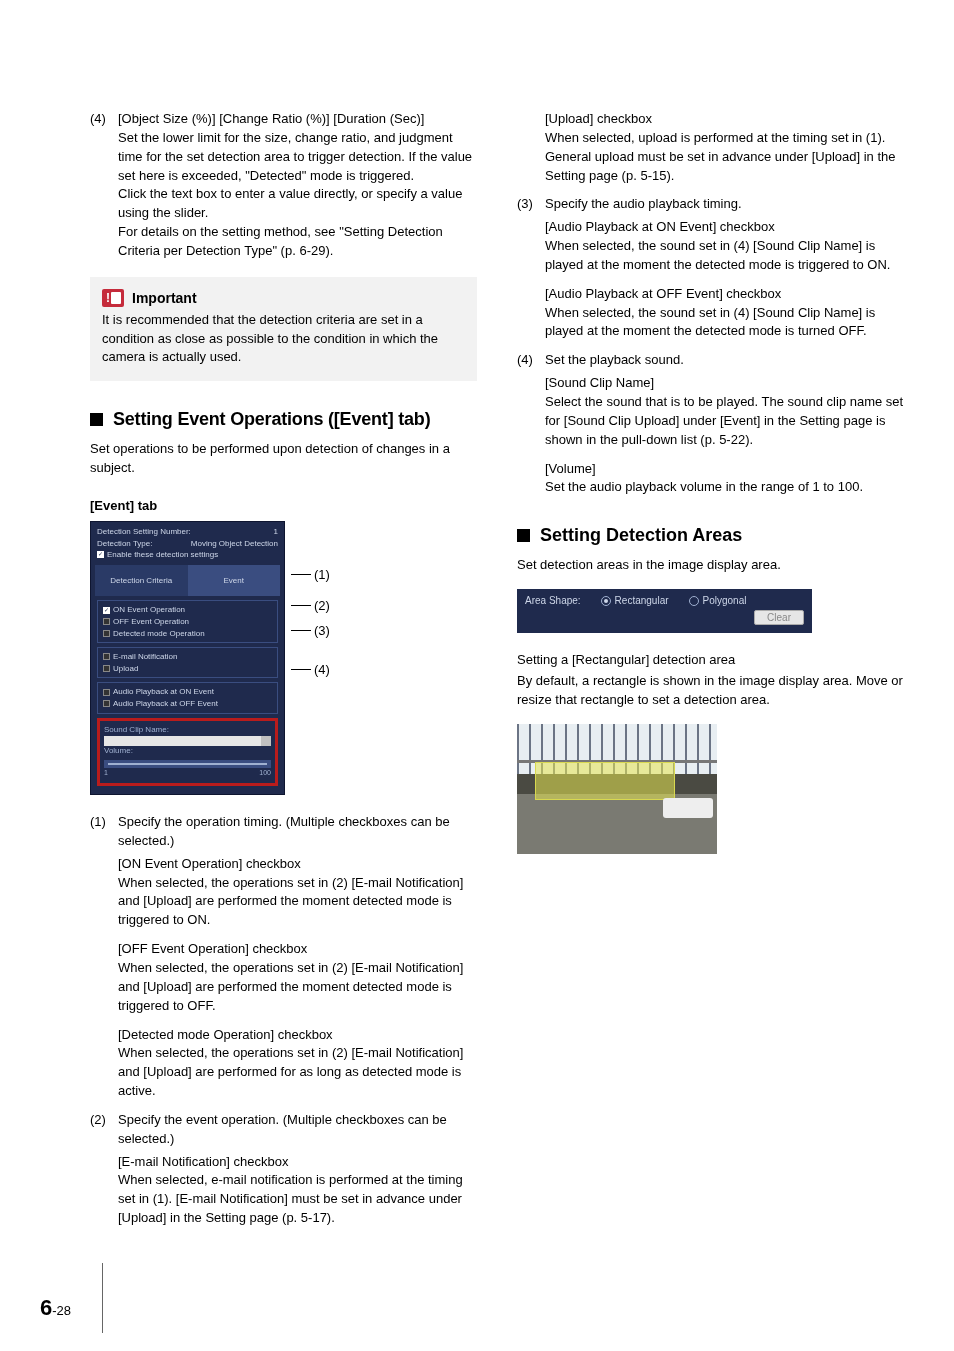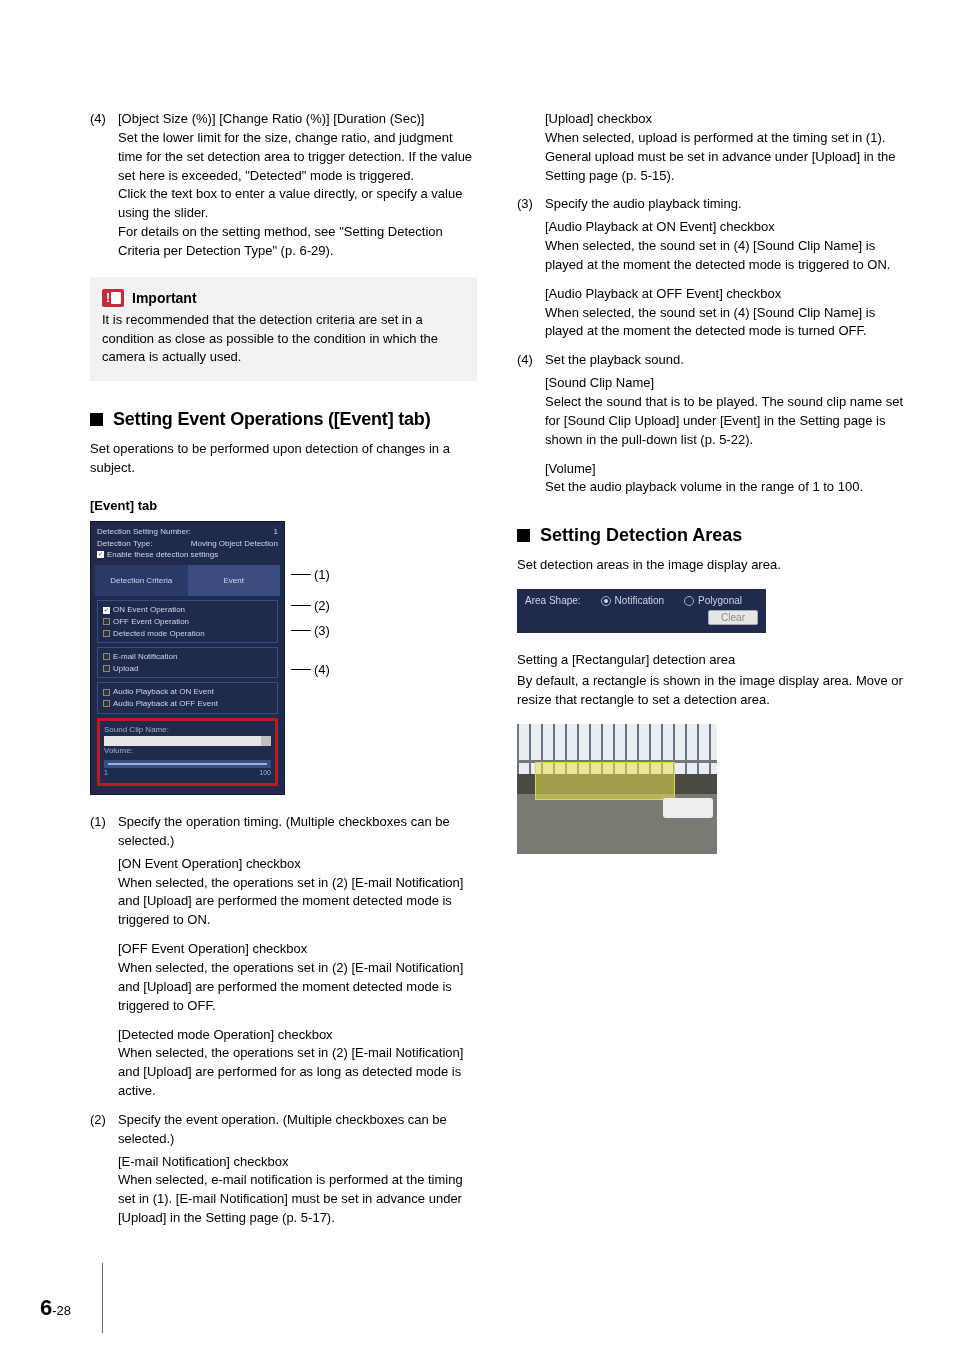--- a/index.html
+++ b/index.html
@@ -171,21 +171,21 @@
   .ep-slider .bar { position:absolute; top:3px; left:4px; right:4px; height:2px; background:#9fb0d0;}
   .ep-slider-row { display:flex; justify-content:space-between; font-size:7px; color:#9fb0d0; margin-top:1px;}
   .callouts {
     display:flex; flex-direction:column; font-size:13px; color:#000; gap:2px; padding-top:46px;
   }
   .callouts .co { display:flex; align-items:center; }
   .callouts .line { width:20px; height:1px; background:#000; margin-right:3px; }
 
   
   .area-shape {
-    width: 249px;
+    width: 295px;
     background: #1f2a4d;
     color:#cdd6e8;
     font-size: 10px;
     padding: 6px 8px 8px 8px;
     margin-bottom: 18px;
   }
   .area-row1 { display:flex; align-items:center; gap:20px;}
   .radio {
     width:10px;height:10px;border-radius:50%;border:1px solid #9fb0d0;display:inline-block;margin-right:4px;vertical-align:middle;
   }
@@ -424,21 +424,21 @@
       <div class="section-h">
         <span class="sq"></span>
         <span>Setting Detection Areas</span>
       </div>
 
       <div class="plain-p">Set detection areas in the image display area.</div>
 
       <div class="area-shape">
         <div class="area-row1">
           <span>Area Shape:</span>
-          <span><span class="radio sel"></span><span>Notification</span></span>
+          <span><span class="radio sel"></span><span>Rectangular</span></span>
           <span><span class="radio"></span><span>Polygonal</span></span>
         </div>
         <div style="overflow:hidden">
           <span class="clear-btn">Clear</span>
         </div>
       </div>
 
       <div class="plain-p" style="margin-bottom:2px">Setting a [Rectangular] detection area</div>
       <div class="plain-p">By default, a rectangle is shown in the image display area. Move or resize that rectangle to set a detection area.</div>
 

